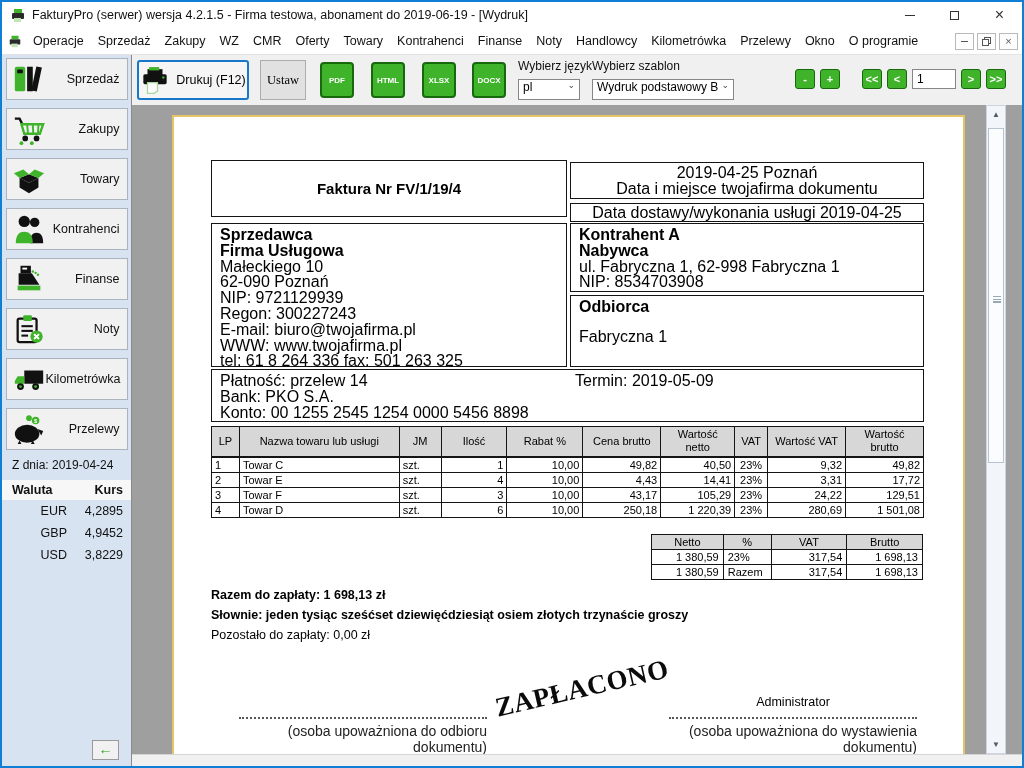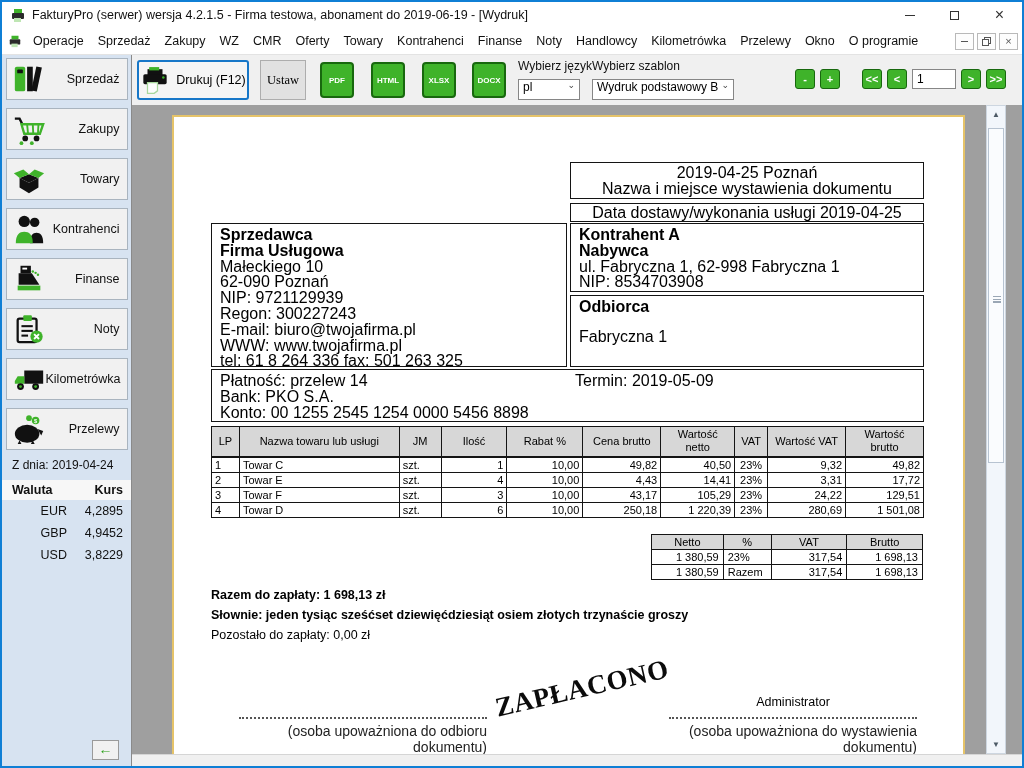--- a/index.html
+++ b/index.html
@@ -312,24 +312,25 @@
           <div class="pg-btn">&lt;</div>
           <input class="pg-input" value="1" style="">
           <div class="pg-btn">&gt;</div>
           <div class="pg-btn">&gt;&gt;</div>
         </div>
       </div>
 
       <div class="preview">
         <div class="page">
 
+          <div class="inv box num-box">Faktura Nr FV/1/19/4</div>
 
           <div class="inv box issue-box">
             <div>2019-04-25 Poznań</div>
-            <div>Nazwa i miejsce wystawienia dokumentu</div>
+            <div>Data i miejsce twojafirma dokumentu</div>
           </div>
           <div class="inv box delivery-box">Data dostawy/wykonania usługi 2019-04-25</div>
 
           <div class="inv box seller-box">
             <div class="b">Sprzedawca</div>
             <div class="b">Firma Usługowa</div>
             <div>Małeckiego 10</div>
             <div>62-090 Poznań</div>
             <div>NIP: 9721129939</div>
             <div>Regon: 300227243</div>

